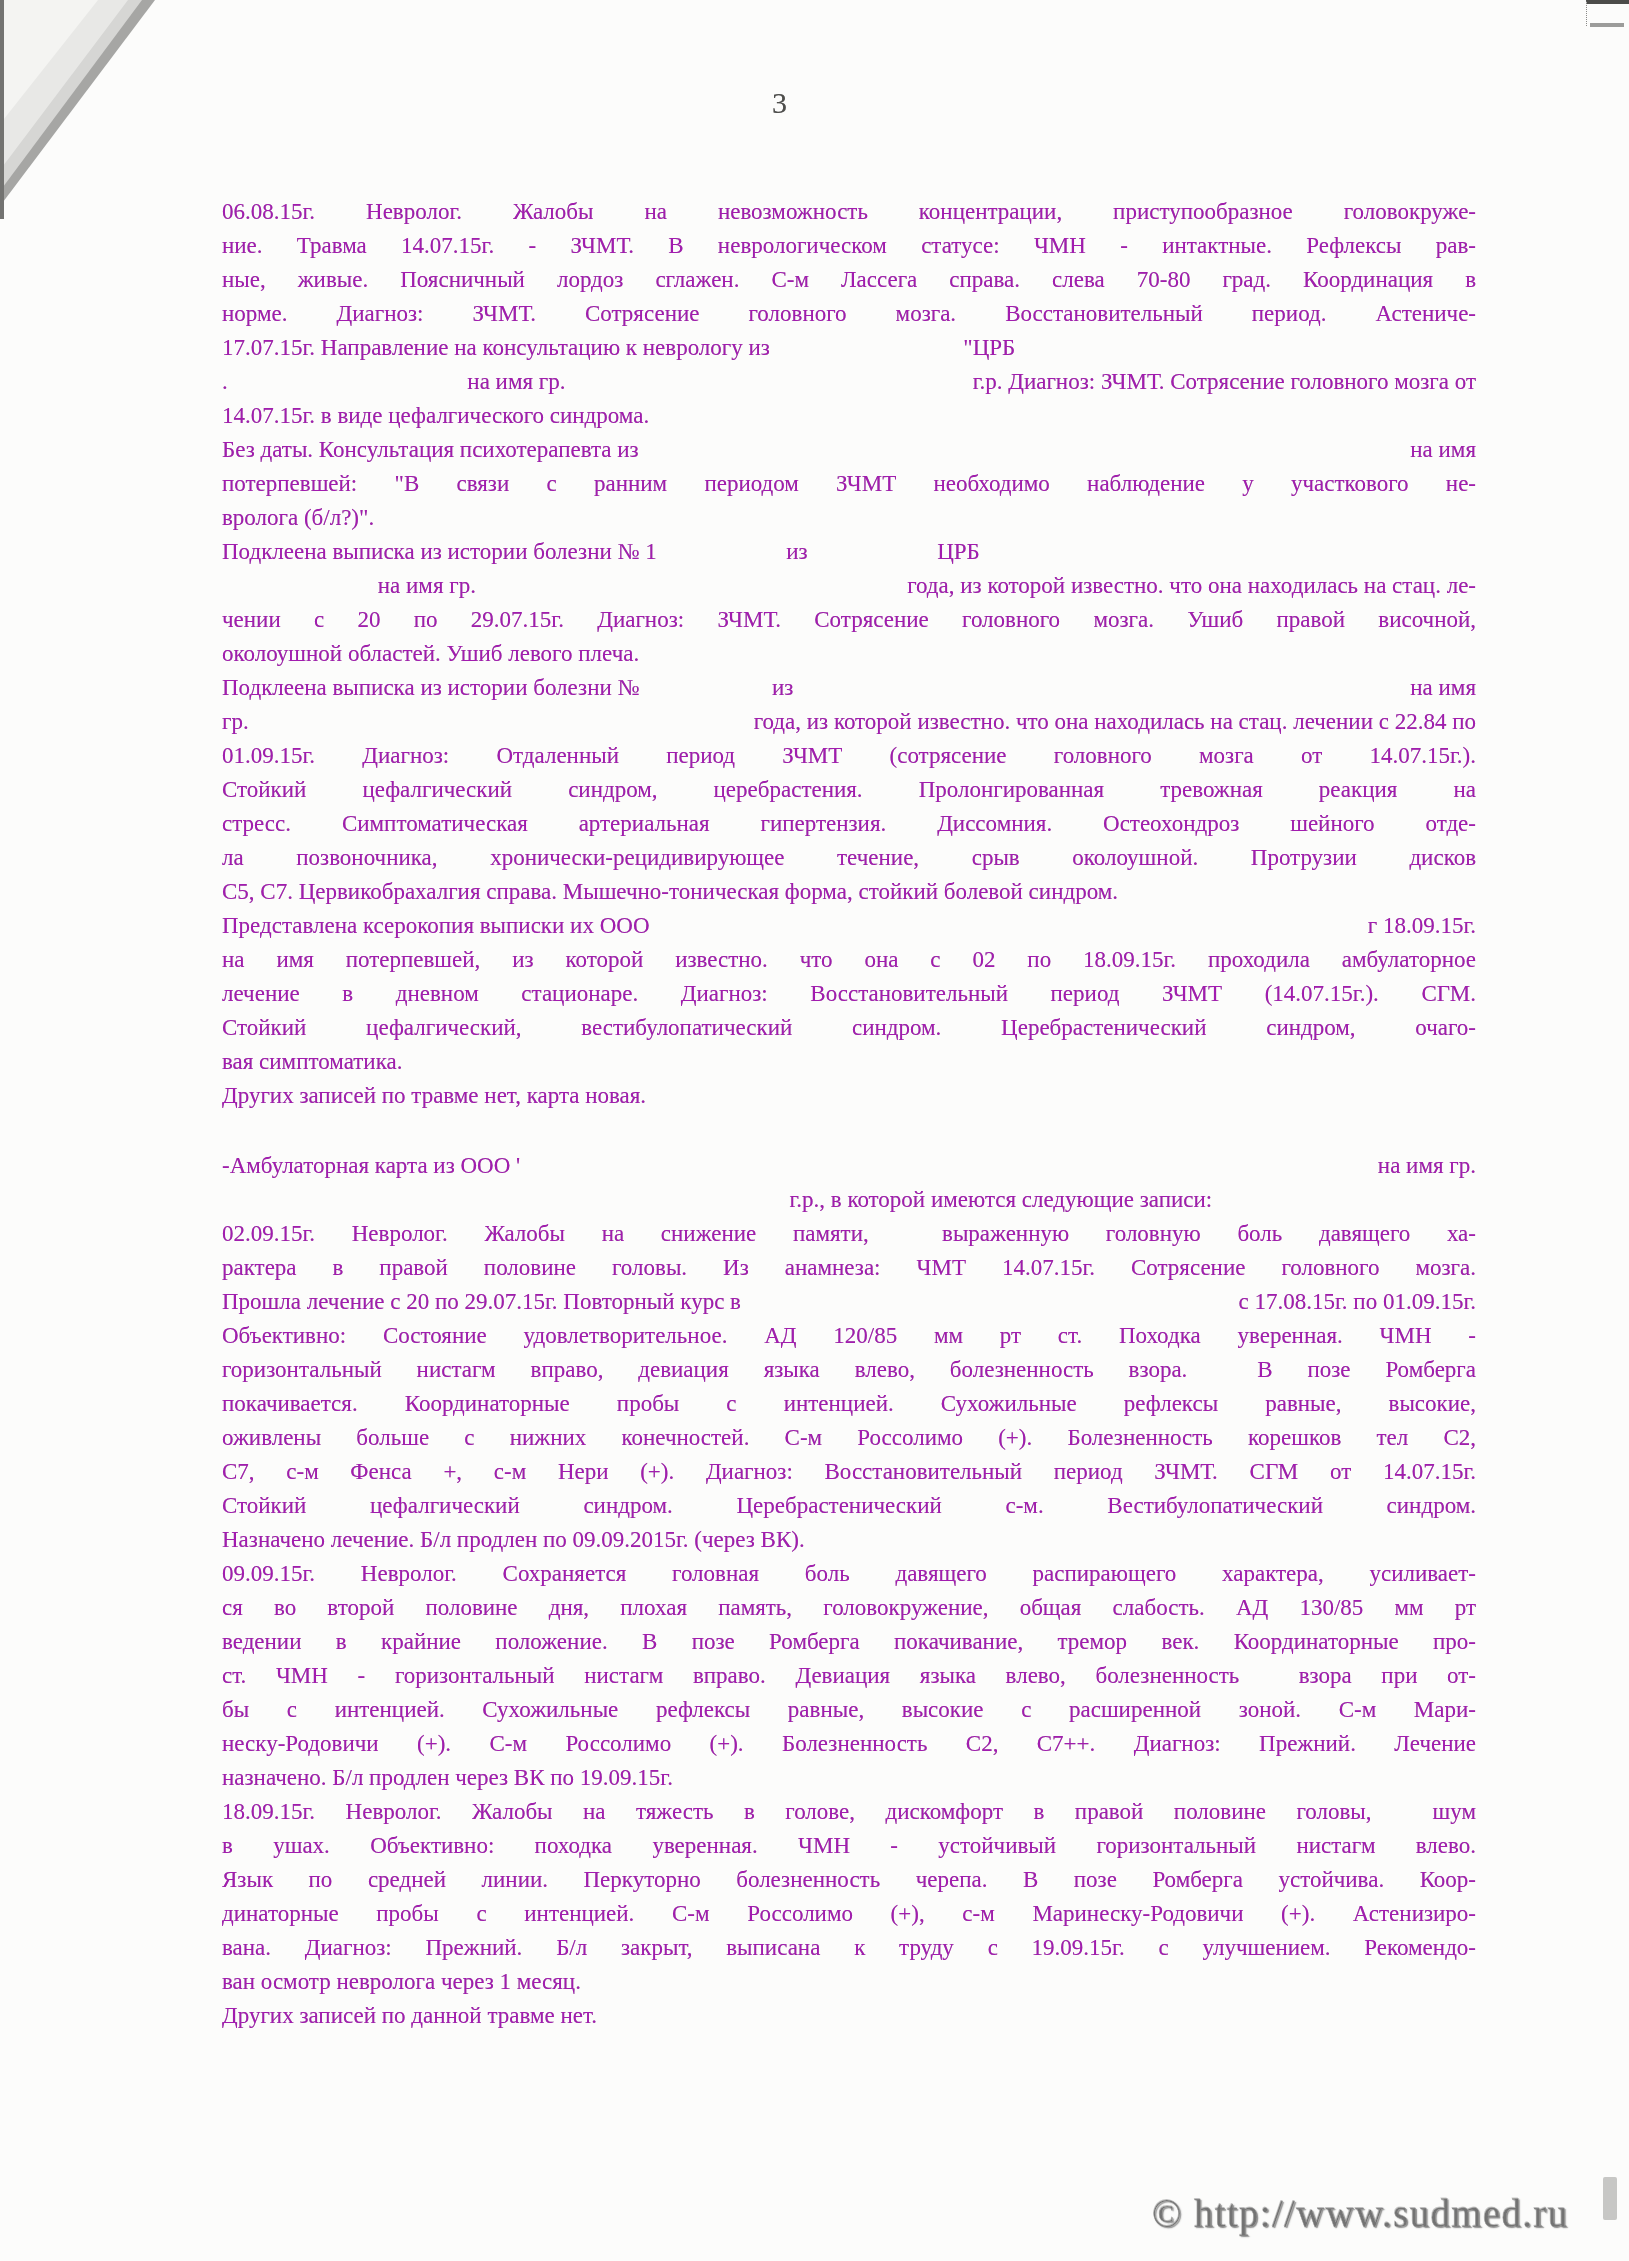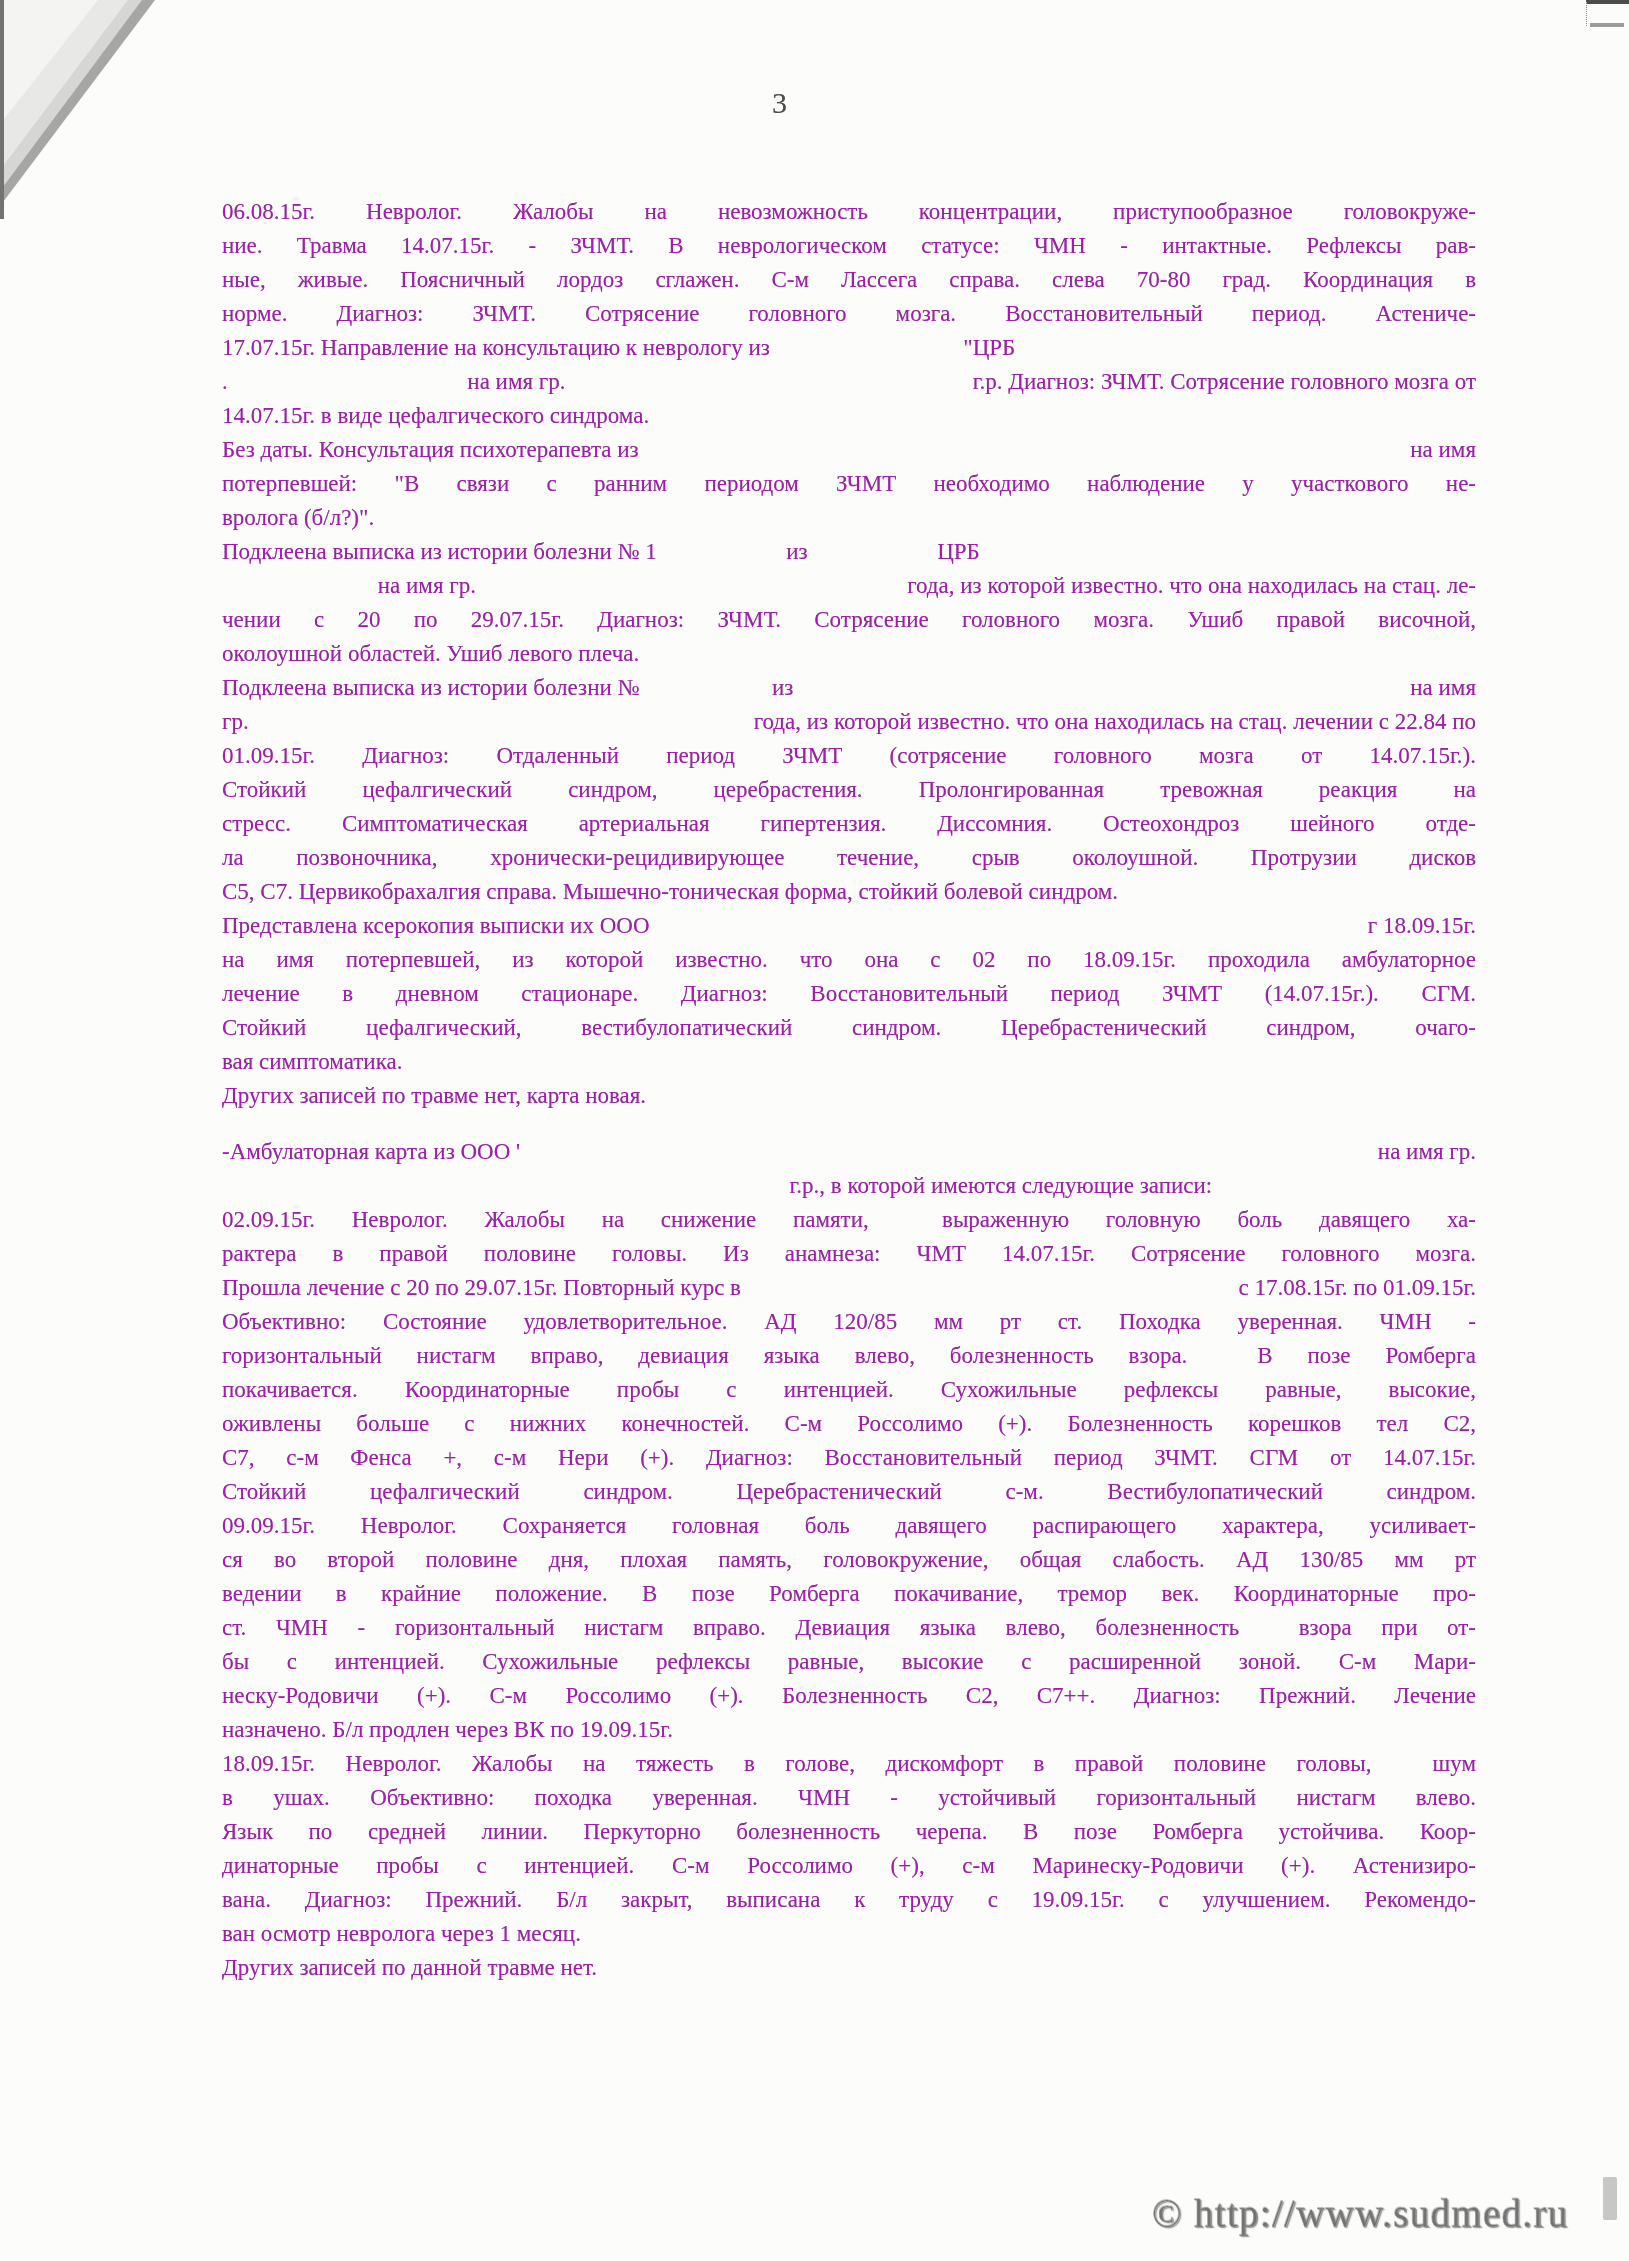--- a/index.html
+++ b/index.html
@@ -145,21 +145,21 @@
     <div class="line f">
       <span class="seg">Представлена ксерокопия выписки их ООО</span>
       <span class="gap" style="flex-grow: 8;"></span>
       <span class="seg">г 18.09.15г.</span>
     </div>
     <div class="line j"><span class="seg">на имя потерпевшей, из которой известно. что она с 02 по 18.09.15г. проходила амбулаторное</span></div>
     <div class="line j"><span class="seg">лечение в дневном стационаре. Диагноз: Восстановительный период ЗЧМТ (14.07.15г.). СГМ.</span></div>
     <div class="line j"><span class="seg">Стойкий цефалгический, вестибулопатический синдром. Церебрастенический синдром, очаго-</span></div>
     <div class="line l"><span class="seg">вая симптоматика.</span></div>
     <div class="line l"><span class="seg">Других записей по травме нет, карта новая.</span></div>
-    <div class="line f" style="margin-top: 22px;">
+    <div class="line f" style="margin-top: 36px;">
       <span class="seg">-Амбулаторная карта из ООО '</span>
       <span class="gap" style="flex-grow: 8;"></span>
       <span class="seg">на имя гр.</span>
     </div>
     <div class="line f">
       <span class="gap" style="flex-grow: 7;"></span>
       <span class="seg">г.р., в которой имеются следующие записи:</span>
       <span class="gap" style="flex-grow: 3;"></span>
     </div>
     <div class="line j"><span class="seg">02.09.15г. Невролог. Жалобы на снижение памяти,  выраженную головную боль давящего ха-</span></div>
@@ -168,20 +168,21 @@
       <span class="seg">Прошла лечение с 20 по 29.07.15г. Повторный курс в</span>
       <span class="gap" style="flex-grow: 1;"></span>
       <span class="seg">с 17.08.15г. по 01.09.15г.</span>
     </div>
     <div class="line j"><span class="seg">Объективно: Состояние удовлетворительное. АД 120/85 мм рт ст. Походка уверенная. ЧМН -</span></div>
     <div class="line j"><span class="seg">горизонтальный нистагм вправо, девиация языка влево, болезненность взора.  В позе Ромберга</span></div>
     <div class="line j"><span class="seg">покачивается. Координаторные пробы с интенцией. Сухожильные рефлексы равные, высокие,</span></div>
     <div class="line j"><span class="seg">оживлены больше с нижних конечностей. С-м Россолимо (+). Болезненность корешков тел С2,</span></div>
     <div class="line j"><span class="seg">С7, с-м Фенса +, с-м Нери (+). Диагноз: Восстановительный период ЗЧМТ. СГМ от 14.07.15г.</span></div>
     <div class="line j"><span class="seg">Стойкий цефалгический синдром. Церебрастенический с-м. Вестибулопатический синдром.</span></div>
+    <div class="line l"><span class="seg">Назначено лечение. Б/л продлен по 09.09.2015г. (через ВК).</span></div>
     <div class="line j"><span class="seg">09.09.15г. Невролог. Сохраняется головная боль давящего распирающего характера, усиливает-</span></div>
     <div class="line j"><span class="seg">ся во второй половине дня, плохая память, головокружение, общая слабость. АД 130/85 мм рт</span></div>
     <div class="line j"><span class="seg">ведении в крайние положение. В позе Ромберга покачивание, тремор век. Координаторные про-</span></div>
     <div class="line j"><span class="seg">ст. ЧМН - горизонтальный нистагм вправо. Девиация языка влево, болезненность  взора при от-</span></div>
     <div class="line j"><span class="seg">бы с интенцией. Сухожильные рефлексы равные, высокие с расширенной зоной. С-м Мари-</span></div>
     <div class="line j"><span class="seg">неску-Родовичи (+). С-м Россолимо (+). Болезненность С2, С7++. Диагноз: Прежний. Лечение</span></div>
     <div class="line l"><span class="seg">назначено. Б/л продлен через ВК по 19.09.15г.</span></div>
     <div class="line j"><span class="seg">18.09.15г. Невролог. Жалобы на тяжесть в голове, дискомфорт в правой половине головы,  шум</span></div>
     <div class="line j"><span class="seg">в ушах. Объективно: походка уверенная. ЧМН - устойчивый горизонтальный нистагм влево.</span></div>
     <div class="line j"><span class="seg">Язык по средней линии. Перкуторно болезненность черепа. В позе Ромберга устойчива. Коор-</span></div>

